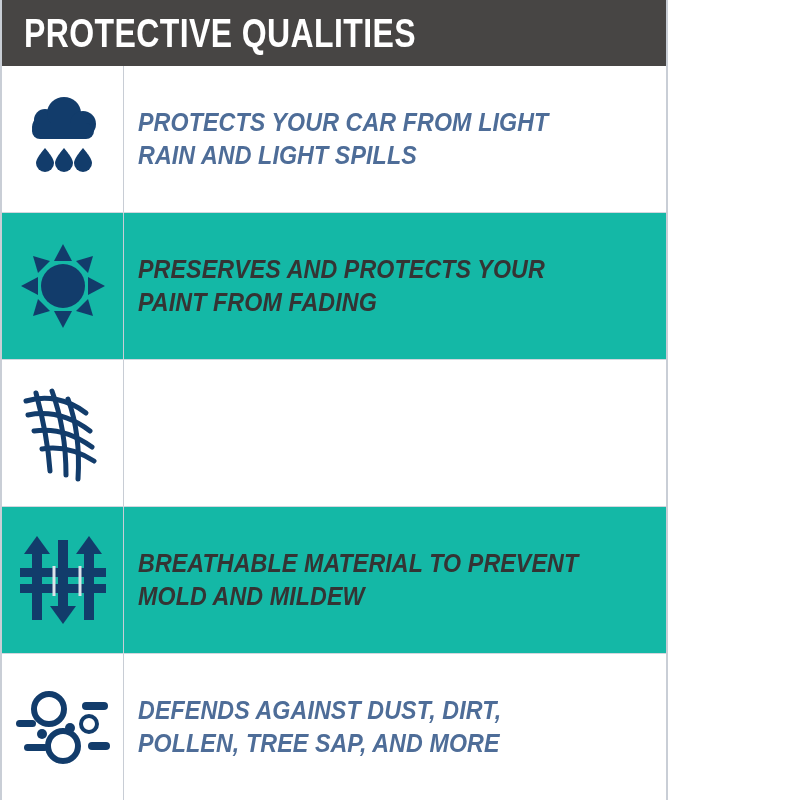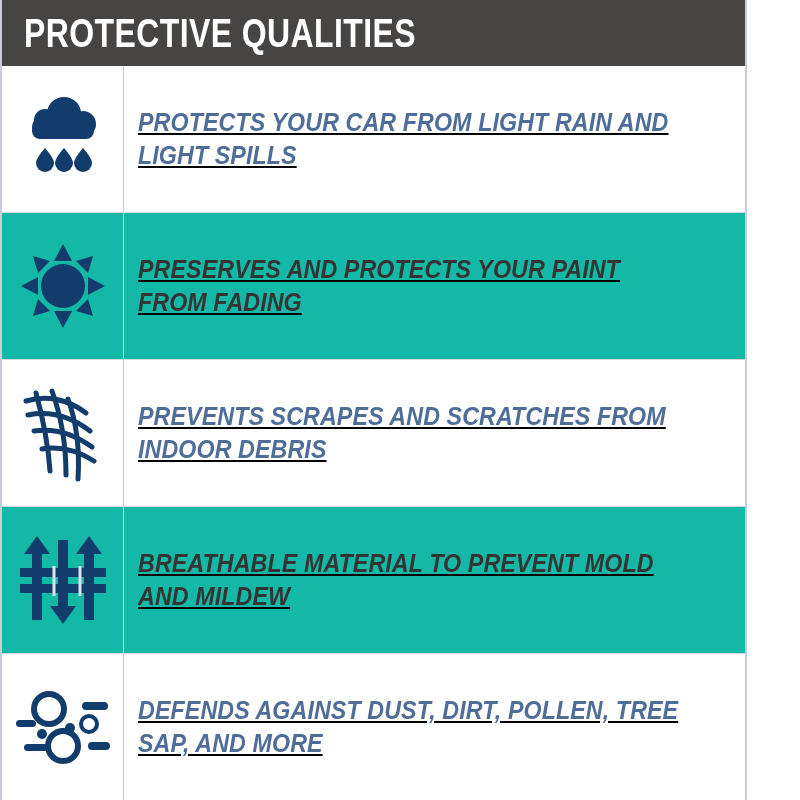--- a/index.html
+++ b/index.html
@@ -2,21 +2,21 @@
 <html><head>
 <meta charset="utf-8">
 <style>
   html,body{margin:0;padding:0;}
   body{
     width:800px;height:800px;overflow:hidden;
     background:#ffffff;
     font-family:"Liberation Sans","DejaVu Sans",sans-serif;
   }
   .infographic{
-    width:747px;height:800px;
+    width:668px;height:800px;
     display:flex;flex-direction:column;
     background:#ffffff;
     box-sizing:border-box;
     border-left:2px solid #c9ced6;
     border-right:2px solid #c9ced6;
   }
 
   
   .header{
     flex:0 0 66px;
@@ -31,21 +31,21 @@
     font-weight:bold;
     letter-spacing:.5px;
     line-height:1;
     transform:scaleX(.80);
     transform-origin:left center;
     white-space:nowrap;
     font-family:"Liberation Sans","DejaVu Sans",sans-serif;
   }
 
   
-  .rows{flex:1 1 auto;display:flex;flex-direction:column;text-decoration:underline;}
+  .rows{flex:1 1 auto;display:flex;flex-direction:column;}
   .row{
     flex:1 1 0;
     display:flex;
     align-items:stretch;
     position:relative;
     background:#ffffff;
     border-bottom:1px solid #d2d7de;
     min-height:0;
   }
   .row.alt{background:#14b8a6;}
@@ -141,23 +141,20 @@
             <path d="M6 18 C26 12 48 16 66 30"></path>
             <path d="M8 32 C28 28 50 33 70 48"></path>
             <path d="M14 48 C34 45 54 51 72 64"></path>
             <path d="M22 66 C40 63 58 68 74 78"></path>
             <path d="M16 10 C22 32 28 58 30 88"></path>
             <path d="M32 8 C40 30 46 58 46 92"></path>
             <path d="M48 16 C56 38 60 64 58 96"></path>
           </g>
         </svg>
       </div>
-      <div class="text-cell">
-        <div class="row-text t-blue">PREVENTS SCRAPES AND SCRATCHES FROM INDOOR DEBRIS</div>
-      </div>
     </div>
 
     <div class="row alt">
       <div class="icon-cell">
         <svg width="86" height="92" viewBox="0 0 86 92">
           <g fill="#123c6b">
 
             <rect x="12" y="14" width="10" height="72"></rect>
             <polygon points="17,2 30,20 4,20"></polygon>
 

